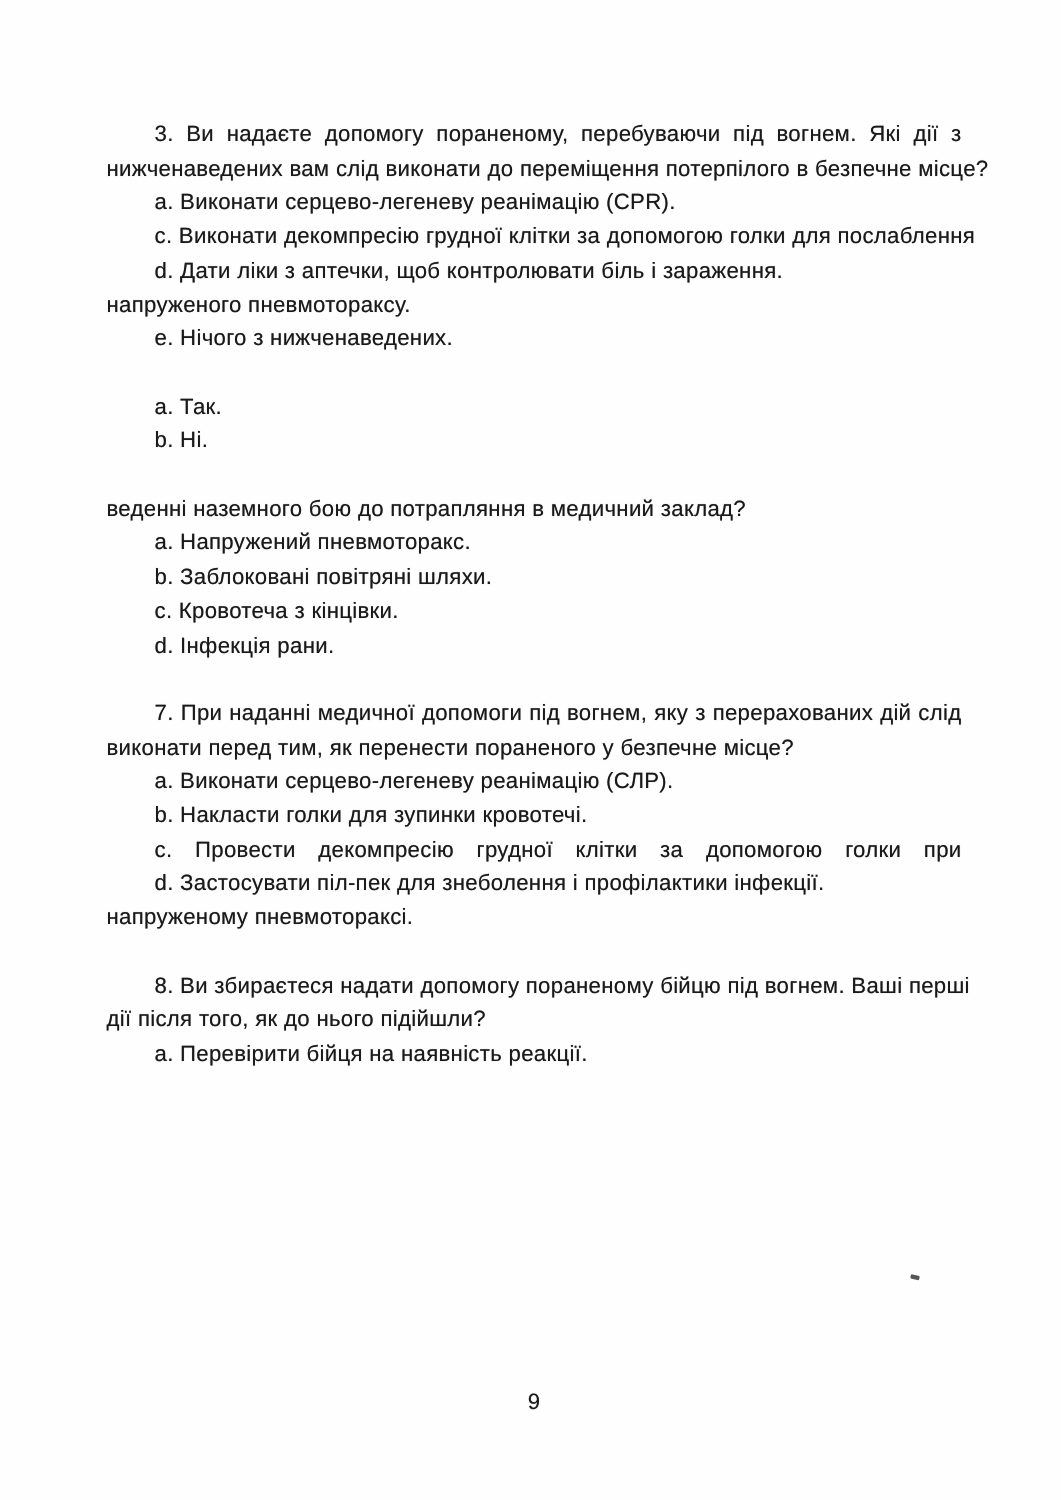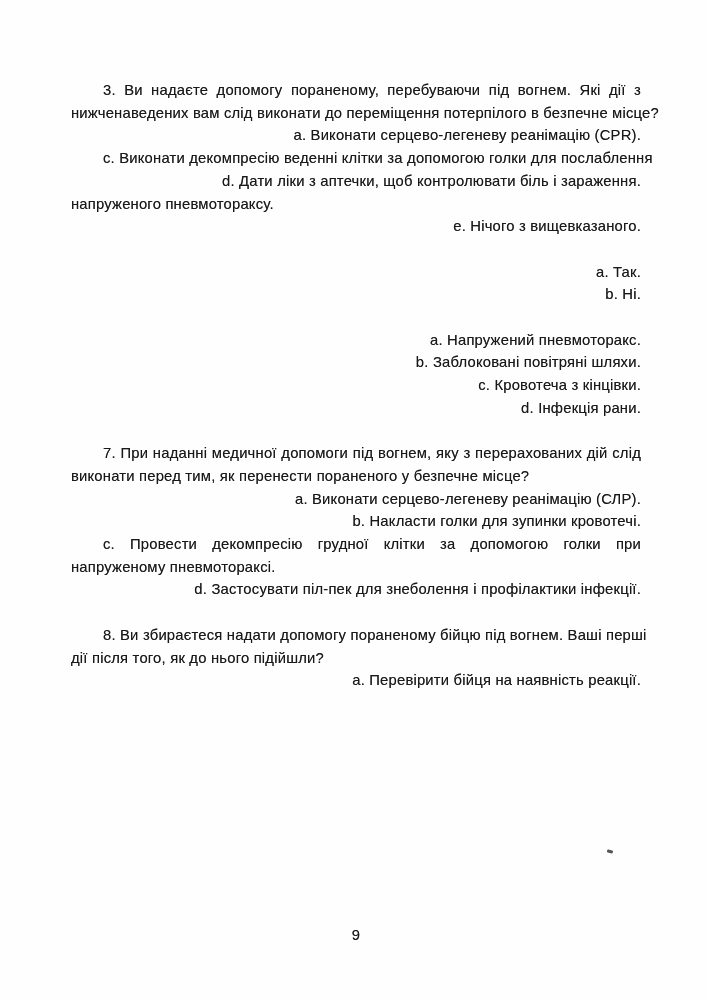--- a/index.html
+++ b/index.html
@@ -32,21 +32,20 @@
   }
   .qblock + .qblock {
     margin-top: 22.7px;
   }
   .line {
     white-space: nowrap;
     text-align: left;
   }
   .line.first {
     text-indent: 32px;
-    text-align: right;
   }
   .line.jfull {
     text-align: justify;
     text-align-last: justify;
     text-justify: inter-word;
   }
   .page-number {
     position: absolute;
     left: 71px;
     top: 924px;
@@ -72,43 +71,44 @@
 </style>
 </head>
 <body>
 
 <div class="page">
   <div class="content">
       <div class="qblock">
         <div class="line first jfull">3. Ви надаєте допомогу пораненому, перебуваючи під вогнем. Які дії з</div>
         <div class="line">нижченаведених вам слід виконати до переміщення потерпілого в безпечне місце?</div>
         <div class="line first">a. Виконати серцево-легеневу реанімацію (CPR).</div>
-        <div class="line first jfull">c. Виконати декомпресію веденні клітки за допомогою голки для послаблення</div>
+        <div class="line first jfull">c. Виконати декомпресію грудної клітки за допомогою голки для послаблення</div>
         <div class="line first">d. Дати ліки з аптечки, щоб контролювати біль і зараження.</div>
         <div class="line">напруженого пневмотораксу.</div>
-        <div class="line first">e. Нічого з вищевказаного.</div>
+        <div class="line first">e. Нічого з нижченаведених.</div>
       </div>
       <div class="qblock">
         <div class="line first">a. Так.</div>
         <div class="line first">b. Ні.</div>
       </div>
       <div class="qblock">
+        <div class="line">веденні наземного бою до потрапляння в медичний заклад?</div>
         <div class="line first">a. Напружений пневмоторакс.</div>
         <div class="line first">b. Заблоковані повітряні шляхи.</div>
         <div class="line first">c. Кровотеча з кінцівки.</div>
         <div class="line first">d. Інфекція рани.</div>
       </div>
       <div class="qblock">
         <div class="line first jfull">7. При наданні медичної допомоги під вогнем, яку з перерахованих дій слід</div>
         <div class="line">виконати перед тим, як перенести пораненого у безпечне місце?</div>
         <div class="line first">a. Виконати серцево-легеневу реанімацію (СЛР).</div>
         <div class="line first">b. Накласти голки для зупинки кровотечі.</div>
         <div class="line first jfull">c. Провести декомпресію грудної клітки за допомогою голки при</div>
+        <div class="line first">d. Застосувати піл-пек для знеболення і профілактики інфекції.</div>
         <div class="line">напруженому пневмотораксі.</div>
-        <div class="line first">d. Застосувати піл-пек для знеболення і профілактики інфекції.</div>
       </div>
       <div class="qblock">
         <div class="line first jfull">8. Ви збираєтеся надати допомогу пораненому бійцю під вогнем. Ваші перші</div>
         <div class="line">дії після того, як до нього підійшли?</div>
         <div class="line first">a. Перевірити бійця на наявність реакції.</div>
       </div>
     </div>
   <div class="page-number">9</div>
   <div class="speck"></div>
 </div>

